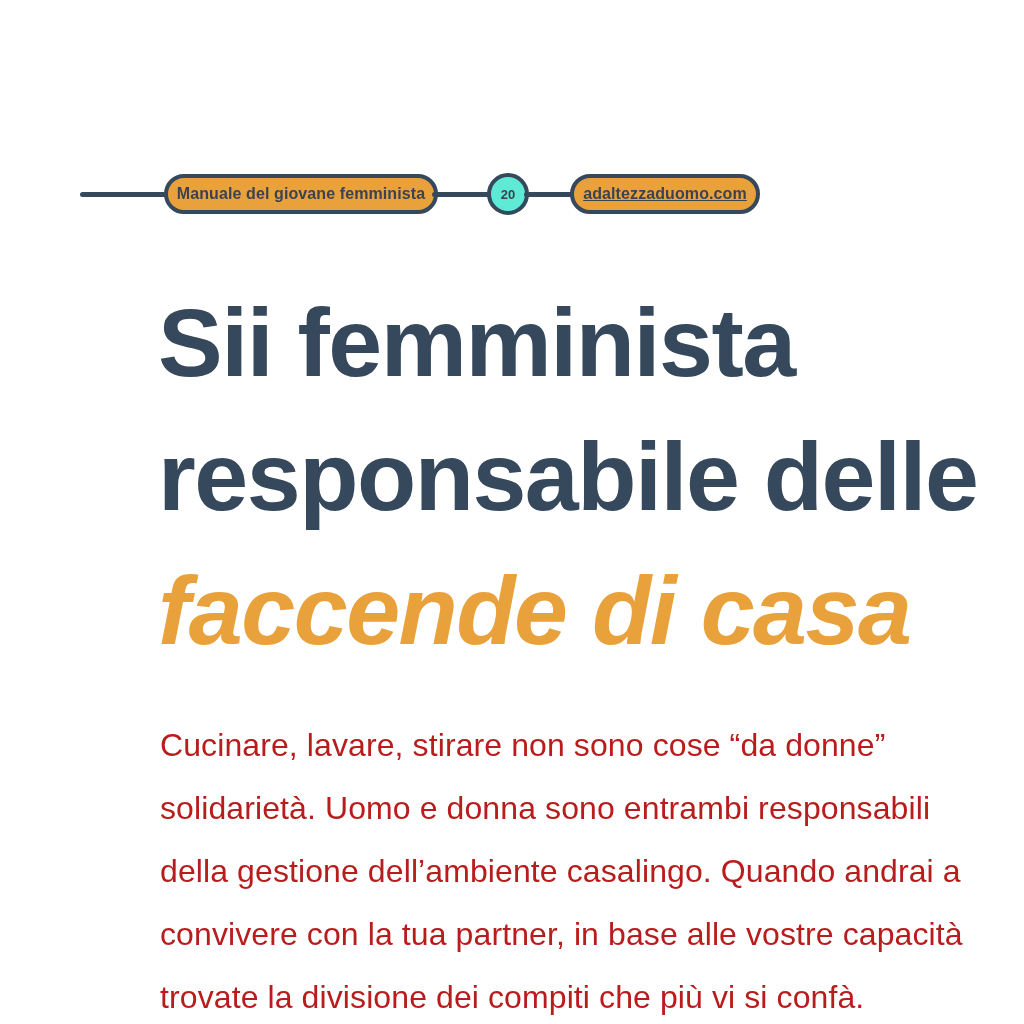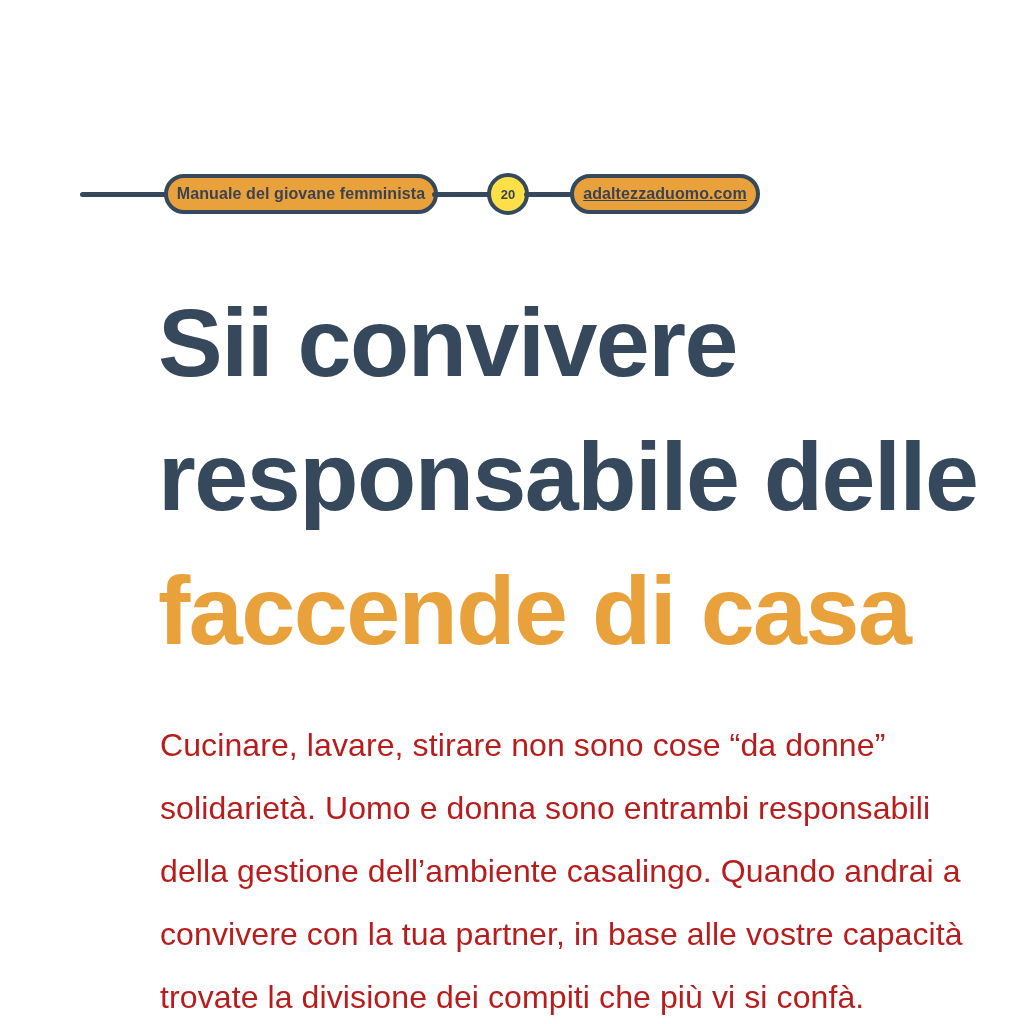--- a/index.html
+++ b/index.html
@@ -42,21 +42,21 @@
     white-space: nowrap;
   }
   .pill.first  { left: 84px;  width: 274px; }
   .pill.second { left: 490px; width: 190px; text-decoration: underline; }
   .page-circle {
     position: absolute;
     left: 407px;
     top: -1px;
     width: 42px;
     height: 42px;
-    background: #fde047;
+    background: #5eead4;
     border: 4px solid #36485c;
     border-radius: 50%;
     display: flex;
     align-items: center;
     justify-content: center;
     color: #3b4352;
     font-weight: bold;
     font-size: 13px;
   }
 
@@ -65,21 +65,21 @@
     position: absolute;
     left: 78px;
     top: 204px;
     font-size: 97px;
     font-weight: bold;
     line-height: 118px;
     letter-spacing: -1.5px;
     color: #36485c;
     white-space: nowrap;
   }
-  .headline .accent { color: #e9a13c; }
+  .headline .accent { color: #e9a13c; font-style: italic; }
   .headline span { display: block; }
 
   
   .bodytext {
     position: absolute;
     left: 80px;
     top: 642px;
     font-size: 32px;
     line-height: 47px;
     color: #b91c1c;
@@ -101,21 +101,21 @@
     <div class="page-circle">
       <span>20</span>
     </div>
     <div class="hline mid2"></div>
     <div class="pill second">
       <span>adaltezzaduomo.com</span>
     </div>
   </div>
 
   <h1 class="headline">
-    <span>Sii convivere</span>
+    <span>Sii femminista</span>
     <span>responsabile delle</span>
     <span class="accent">faccende di casa</span>
   </h1>
 
   <div class="bodytext">
     <div>Cucinare, lavare, stirare non sono cose “da donne”</div>
     <div>solidarietà. Uomo e donna sono entrambi responsabili</div>
     <div>della gestione dell’ambiente casalingo. Quando andrai a</div>
     <div>convivere con la tua partner, in base alle vostre capacità</div>
     <div>trovate la divisione dei compiti che più vi si confà.</div>

